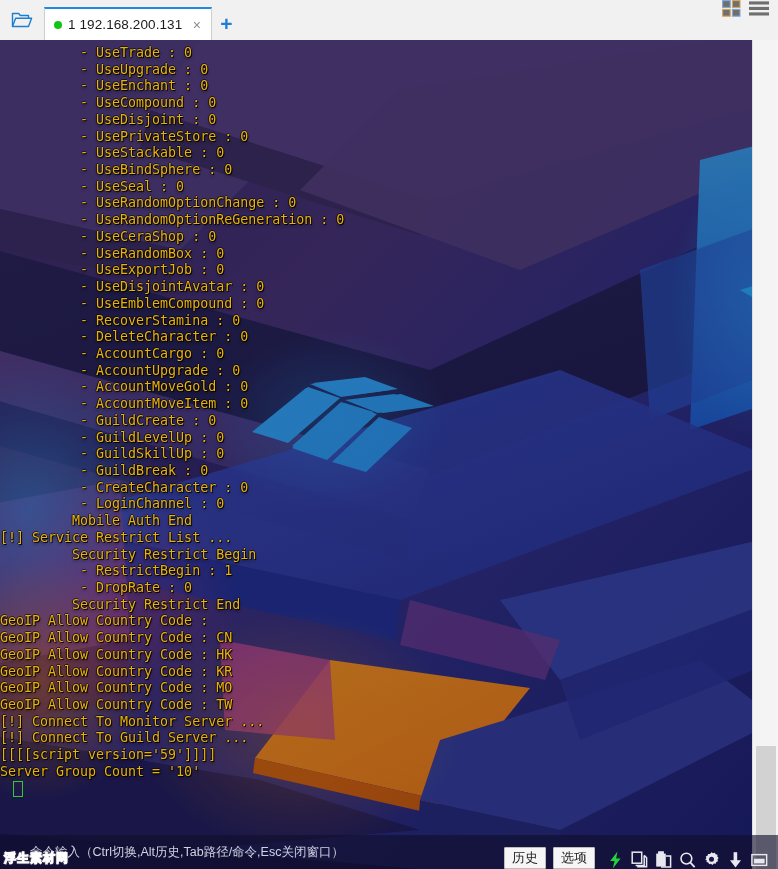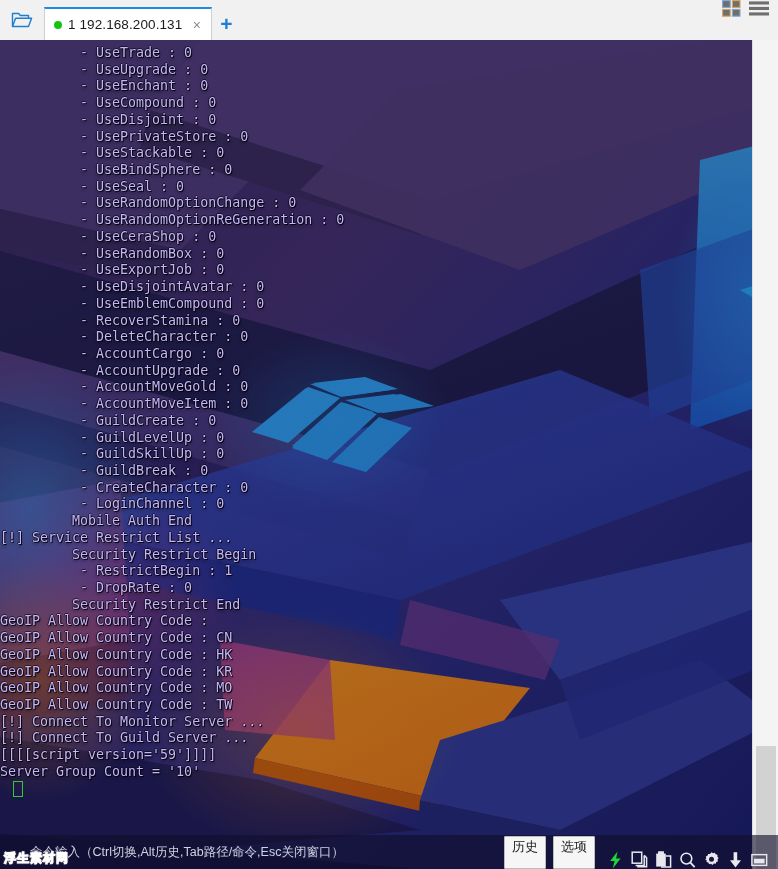--- a/index.html
+++ b/index.html
@@ -65,21 +65,21 @@
   }
 
   .term-body{
     position:absolute;left:0;top:0;right:26px;bottom:0;
     overflow:hidden;
   }
   pre.console{
     margin:0;padding:5px 0 0 0;
     font-family:"DejaVu Sans Mono","Liberation Mono",monospace;
     font-size:13.3px;line-height:16.72px;
-    color:#c4b5fd;
+    color:#eab308;
     white-space:pre;
     text-shadow:
       1px 1px 0 rgba(0,0,0,0.85),
       -1px 0 0 rgba(0,0,0,0.55),
       0 -1px 0 rgba(0,0,0,0.55),
       0 2px 3px rgba(0,0,0,0.55);
     letter-spacing:0px;
   }
   .cursorline{
     font-family:"DejaVu Sans Mono","Liberation Mono",monospace;
@@ -110,21 +110,21 @@
   }
   .cmd-input{
     flex:1;height:34px;display:flex;align-items:center;
     padding-left:30px;
     font-size:12.5px;color:#cfd2e0;
     font-family:"Liberation Sans","DejaVu Sans",sans-serif;
     white-space:nowrap;overflow:hidden;
     cursor:text;
   }
   .sb-btn{
-    height:33px;min-width:42px;margin-left:7px;
+    height:22px;min-width:42px;margin-left:7px;
     background:#f6f6f6;border:1px solid #bdbdbd;border-radius:1px;
     color:#1d1d1d;font-size:13px;line-height:19px;text-align:center;
     font-family:"Liberation Sans","DejaVu Sans",sans-serif;
     padding:0 5px;box-sizing:border-box;cursor:pointer;
   }
   .sb-icons{display:flex;align-items:center;gap:7px;margin-left:12px;padding-right:4px;}
   .sb-icons .ico{width:17px;height:18px;display:block;cursor:pointer;}
 
   
   .watermark{

